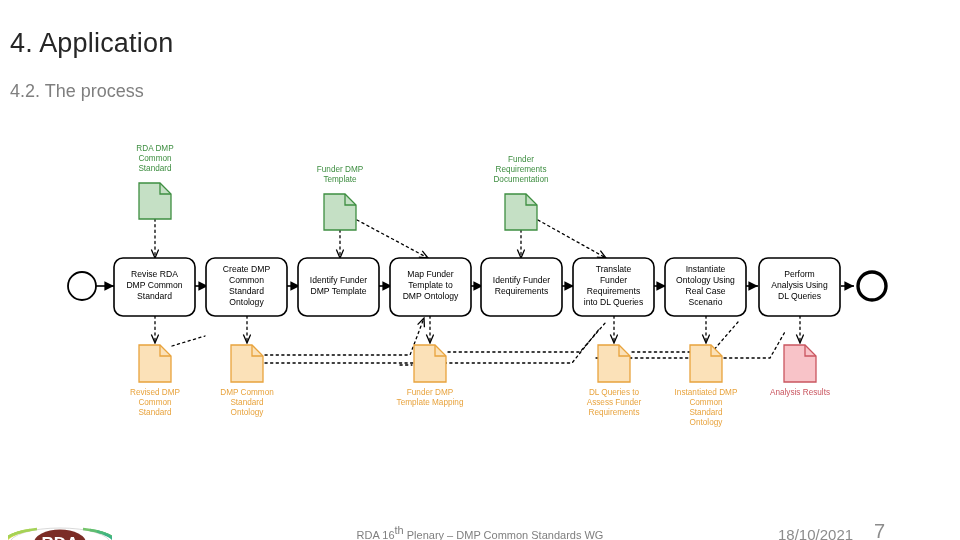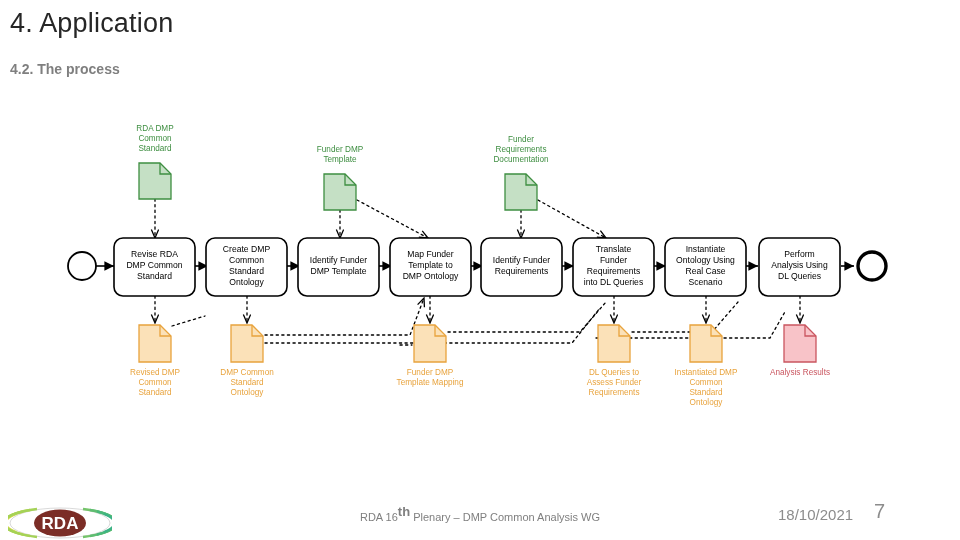--- a/index.html
+++ b/index.html
@@ -12,38 +12,39 @@
     height: 540px;
     position: relative;
     overflow: hidden;
     font-family: "Liberation Sans", sans-serif;
     color: #404040;
   }
   .slide {
     position: absolute;
     inset: 0;
     background: #ffffff;
+    margin-top: 20px;
   }
   
   .slide-title {
     position: absolute;
     left: 10px;
     top: 8px;
     font-size: 27px;
     font-weight: 400;
     color: #262626;
     letter-spacing: 0.2px;
     white-space: nowrap;
   }
   .slide-subtitle {
     position: absolute;
     left: 10px;
     top: 61px;
-    font-size: 14px;
-    font-weight: 700;
+    font-size: 18px;
+    font-weight: 400;
     color: #7f7f7f;
     white-space: nowrap;
     text-align: center;
   }
   
   .diagram {
     position: absolute;
     left: 0;
     top: 110px;
     width: 960px;
@@ -56,23 +57,22 @@
   .footer-note {
     position: absolute;
     left: 0;
     top: 504px;
     width: 960px;
     text-align: center;
     font-size: 11px;
     color: #7f7f7f;
   }
   .footer-note sup {
-    font-size: 13px;
+    font-size: 11px;
     vertical-align: super;
-    font-weight: bold;
   }
   .footer-date {
     position: absolute;
     left: 778px;
     top: 506px;
     font-size: 15px;
     color: #8c8c8c;
   }
   .footer-page {
     position: absolute;
@@ -278,21 +278,21 @@
       </g>
 
       <g>
         <path d="M784,215 L805,215 L816,226 L816,252 L784,252 Z" fill="#f8c3c8" stroke="#c9555f" stroke-width="1.3"></path>
         <path d="M805,215 L805,226 L816,226" fill="none" stroke="#c9555f" stroke-width="1.3"></path>
         <text x="800" y="265" text-anchor="middle" font-family="Liberation Sans, sans-serif" font-size="8.2" fill="#c9555f">Analysis Results</text>
       </g>
     </svg>
   </div>
 
-  <div class="footer-note"><span>RDA 16</span><sup>th</sup><span> Plenary – DMP Common Analysis WG</span></div>
+  <div class="footer-note"><span>RDA 16</span><sup>th</sup><span> Plenary – DMP Common Standards WG</span></div>
 
   <div class="footer-date">18/10/2021</div>
   <div class="footer-page">7</div>
 
   <div class="logo">
     <svg width="104" height="46" viewBox="0 0 104 46" xmlns="http://www.w3.org/2000/svg">
       <g>
         <ellipse cx="52" cy="18" rx="50" ry="15" fill="none" stroke="#cfcfcf" stroke-width="0.8"></ellipse>
         <g stroke-width="2.4" fill="none">
           <path d="M8,9 A52,15 0 0,0 8,27" stroke="#d6d84a"></path>

